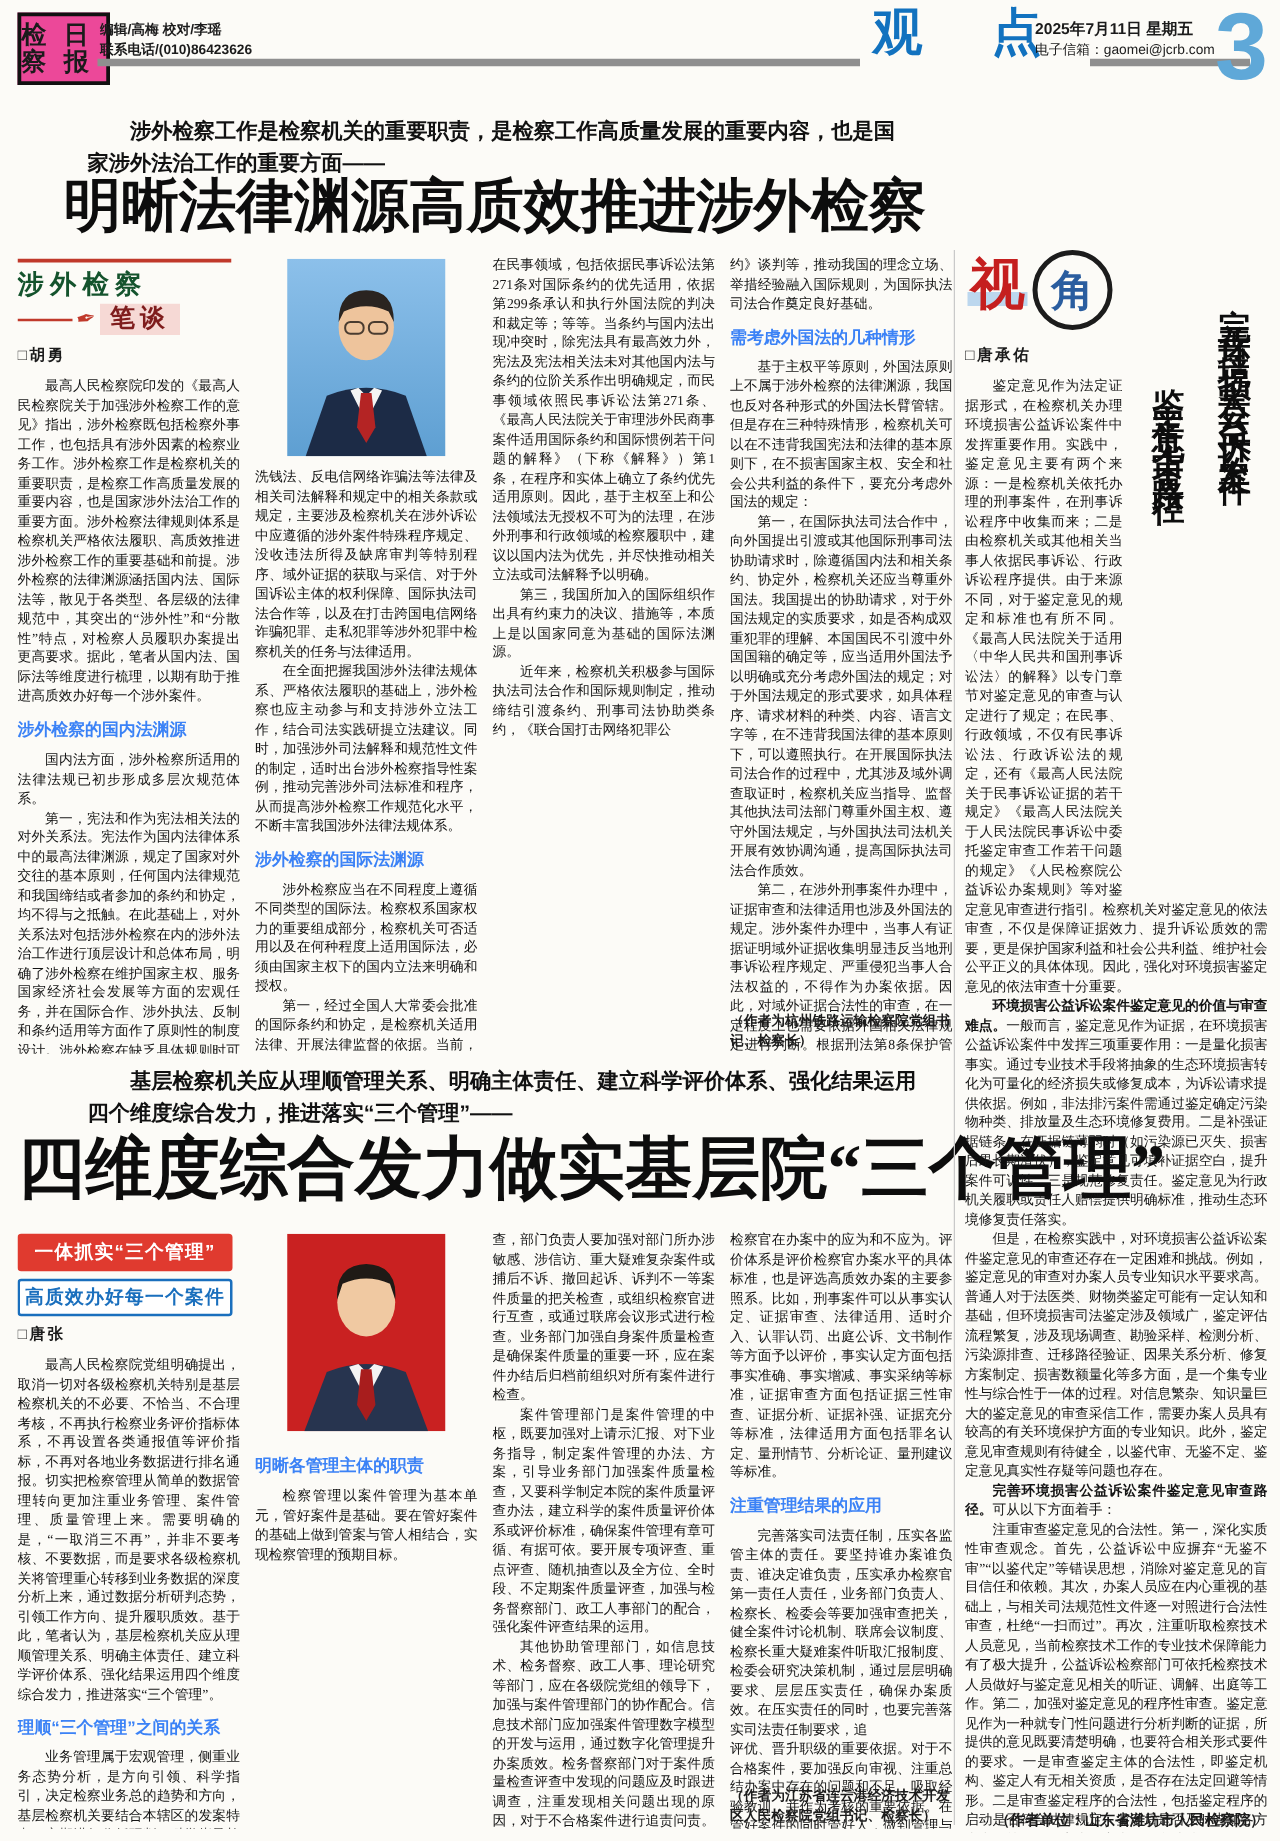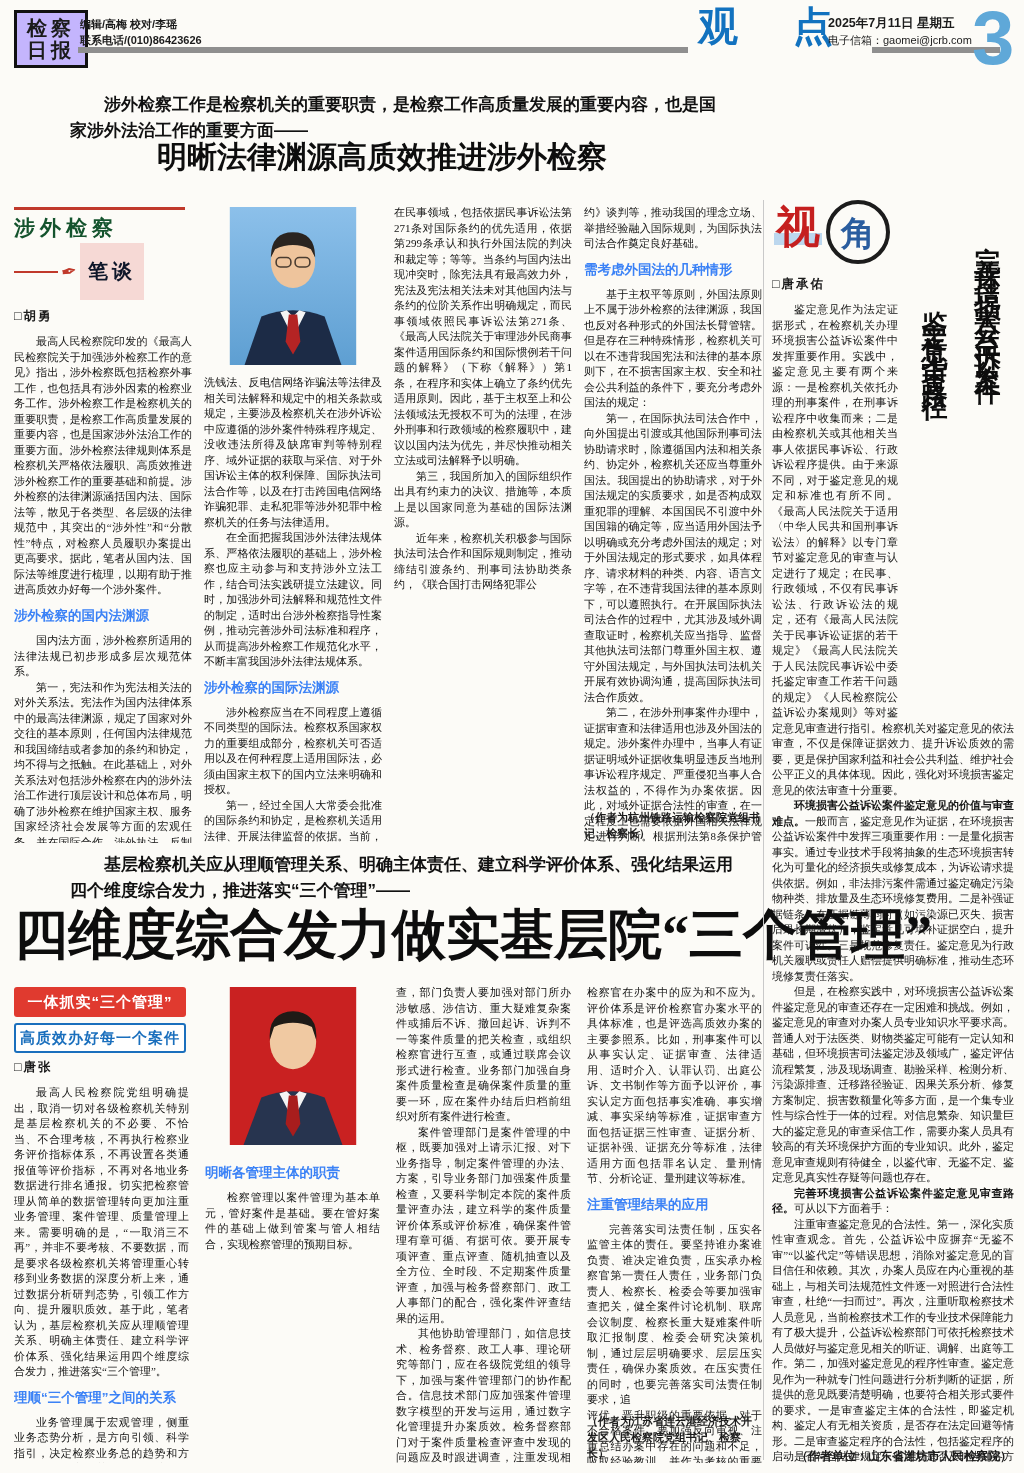--- a/index.html
+++ b/index.html
@@ -2,62 +2,62 @@
 <html><head>
 <meta charset="utf-8">
 <style>
   * { margin:0; padding:0; box-sizing:border-box; }
   html,body { width:1024px; }
   body { position:relative; height:1473px; background:#fcfbf7; color:#1b1b1b;
          font-family:"Liberation Sans", sans-serif; overflow:hidden; }
 
   
   .logo { position:absolute; left:14px; top:10px; width:74px; height:58px;
-          border:3px solid #111; background:#c4b5fd; display:flex; flex-direction:column;
+          border:3px solid #111; background:#ec4899; display:flex; flex-direction:row;
           align-items:center; justify-content:center;
           font:900 20px/1.1 "Liberation Serif", serif; letter-spacing:4px; }
   .masthead-small { position:absolute; left:80px; top:16px; font:bold 11px/16px "Liberation Sans",sans-serif; }
   .bar { position:absolute; top:47px; height:6px; background:#8f8f8f; }
   #bar-left  { left:78px;  width:610px; }
   #bar-right { left:872px; width:128px; }
   #section-title { position:absolute; left:698px; top:6px; font:900 40px/1 "Liberation Sans",sans-serif;
                    color:#1272bf; letter-spacing:22px; white-space:nowrap; }
   .masthead-right { position:absolute; left:828px; top:14px; font:bold 12.5px/18px "Liberation Sans",sans-serif; }
   .masthead-right .email { font:11px/16px "Liberation Sans",sans-serif; }
   #page-number { position:absolute; left:972px; top:0px; font:900 76px/76px "Liberation Sans",sans-serif; color:#5fa8d8; }
 
   
   .kicker { position:absolute; font:600 17px/26px "Liberation Sans",sans-serif; text-indent:2em; color:#111; }
   #a1-kicker { left:70px; top:92px;  width:655px; }
   #a2-kicker { left:70px; top:852px; width:665px; }
   .headline { position:absolute; font-family:"Liberation Serif",serif; font-weight:900; text-align:center; color:#0d0d0d; white-space:nowrap; }
-  #a1-headline { left:14px; top:140px; width:736px; font-size:30px; line-height:1.1; }
+  #a1-headline { left:28px; top:140px; width:736px; font-size:46px; line-height:1.1; }
   #a2-headline { left:14px; top:906px; width:700px; font-size:54px; line-height:1.1; }
 
   
   .cols { position:absolute; display:flex; gap:12px; }
   #a1-cols { left:14px; top:205px; width:748px; height:638px; }
-  #a2-cols { left:14px; top:985px; width:748px; height:478px;gap:16px; }
+  #a2-cols { left:14px; top:985px; width:748px; height:478px; }
   .col { flex:1 1 0; position:relative; overflow:hidden; }
   .col-flow { overflow:hidden; }
   .col-flow.fullh { height:100%; padding-bottom:42px; }
   .body-p { font:11px/15.5px "Liberation Serif",serif; text-align:justify; text-indent:2em; color:#141414; }
   .body-p.noind { text-indent:0; }
   .body-p b { font-weight:bold; }
   .col-subhead { font:bold 13.5px/1.35 "Liberation Sans",sans-serif; text-align:left; margin:9px 0 8px; color:#3b82f6; }
   .col-attr { position:absolute; bottom:2px; left:0; right:0; font:bold 11px/16px "Liberation Serif",serif; }
 
   
   .bt-badge { margin:2px 0 8px; width:96%; }
   .bt-line { height:3px; background:#c0392b; margin-bottom:5px; }
   .bt-title { font:900 21px/1.2 "Liberation Sans",sans-serif; letter-spacing:5px; color:#14532d; }
   .bt-row { display:flex; align-items:center; gap:3px; margin-top:3px; }
   .bt-dash { width:44px; height:2px; background:#c0392b; }
   .bt-pen { color:#c0392b; font-size:19px; line-height:1; transform:rotate(-12deg); }
-  .bt-sub { font:900 20px/1.25 "Liberation Serif",serif; color:#0f172a; background:#f6d9d5; padding:16px 8px; letter-spacing:4px; }
+  .bt-sub { font:900 20px/1.25 "Liberation Serif",serif; color:#7f1d1d; background:#f6d9d5; padding:0 8px; letter-spacing:4px; }
   .byline { font:bold 12.5px/1.3 "Liberation Sans",sans-serif; letter-spacing:2px; margin:4px 0 10px; }
   .photo { display:block; width:128px; height:158px; margin:2px auto 10px; }
 
   
   .box-red { background:#e03a2f; color:#fff; font:bold 15px/30px "Liberation Sans",sans-serif;
              text-align:center; width:172px; border-radius:3px; margin:2px 0 6px; letter-spacing:1px; }
   .box-blue { background:#fff; border:2px solid #1a6fbd; color:#1a6fbd; font:bold 15px/26px "Liberation Sans",sans-serif;
               text-align:center; width:172px; border-radius:3px; margin-bottom:6px; letter-spacing:1px; }
 
   

